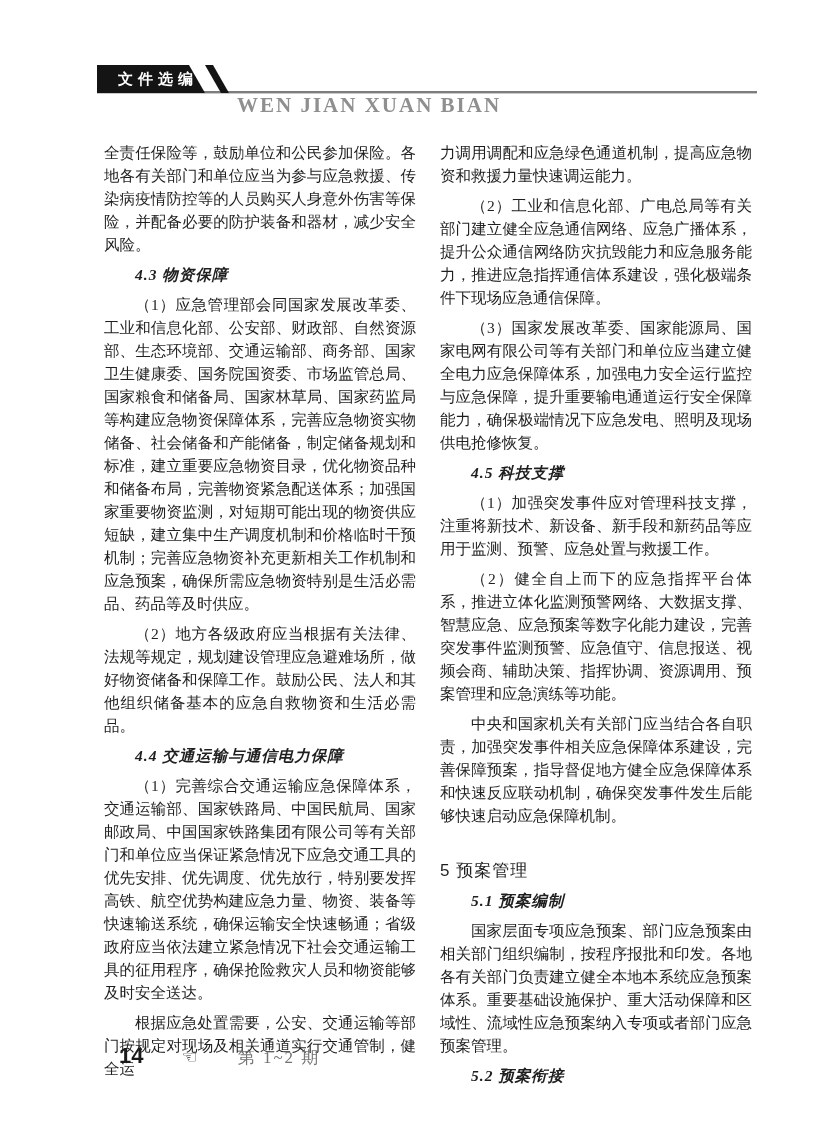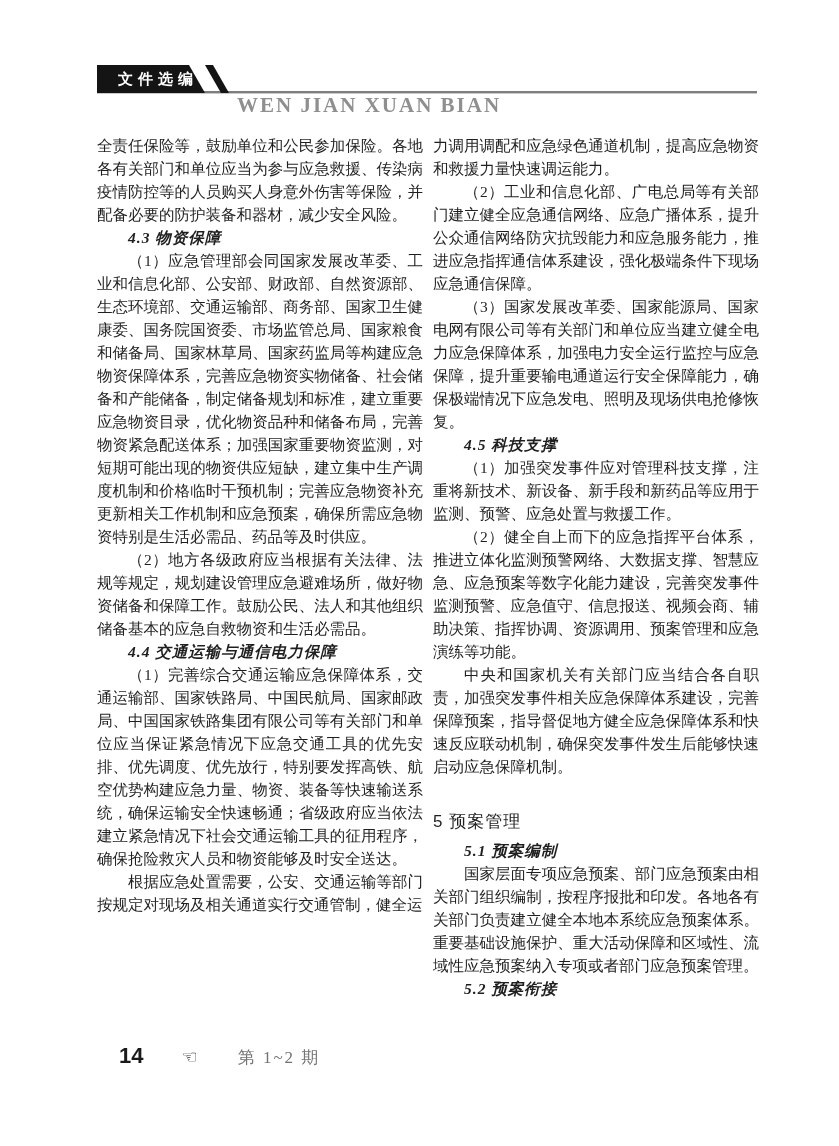--- a/index.html
+++ b/index.html
@@ -71,21 +71,21 @@
     width: 662px;
     display: flex;
     gap: 10px;
   }
   .col {
     width: 326px;
     font-size: 15.5px;
     line-height: 23px;
     text-align: justify;
   }
-  .col p { margin: 0; }
+  .col p { margin: 7px; }
   .col p.para    { text-indent: 2em; }
   .col p.cont    { text-indent: 0; }
   .col p.subhead {
     text-indent: 2em;
     font-style: italic;
     font-weight: 600;
     letter-spacing: 1px;
   }
   .col p.majorhead {
     font-family: "Liberation Sans", "DejaVu Sans", sans-serif;

